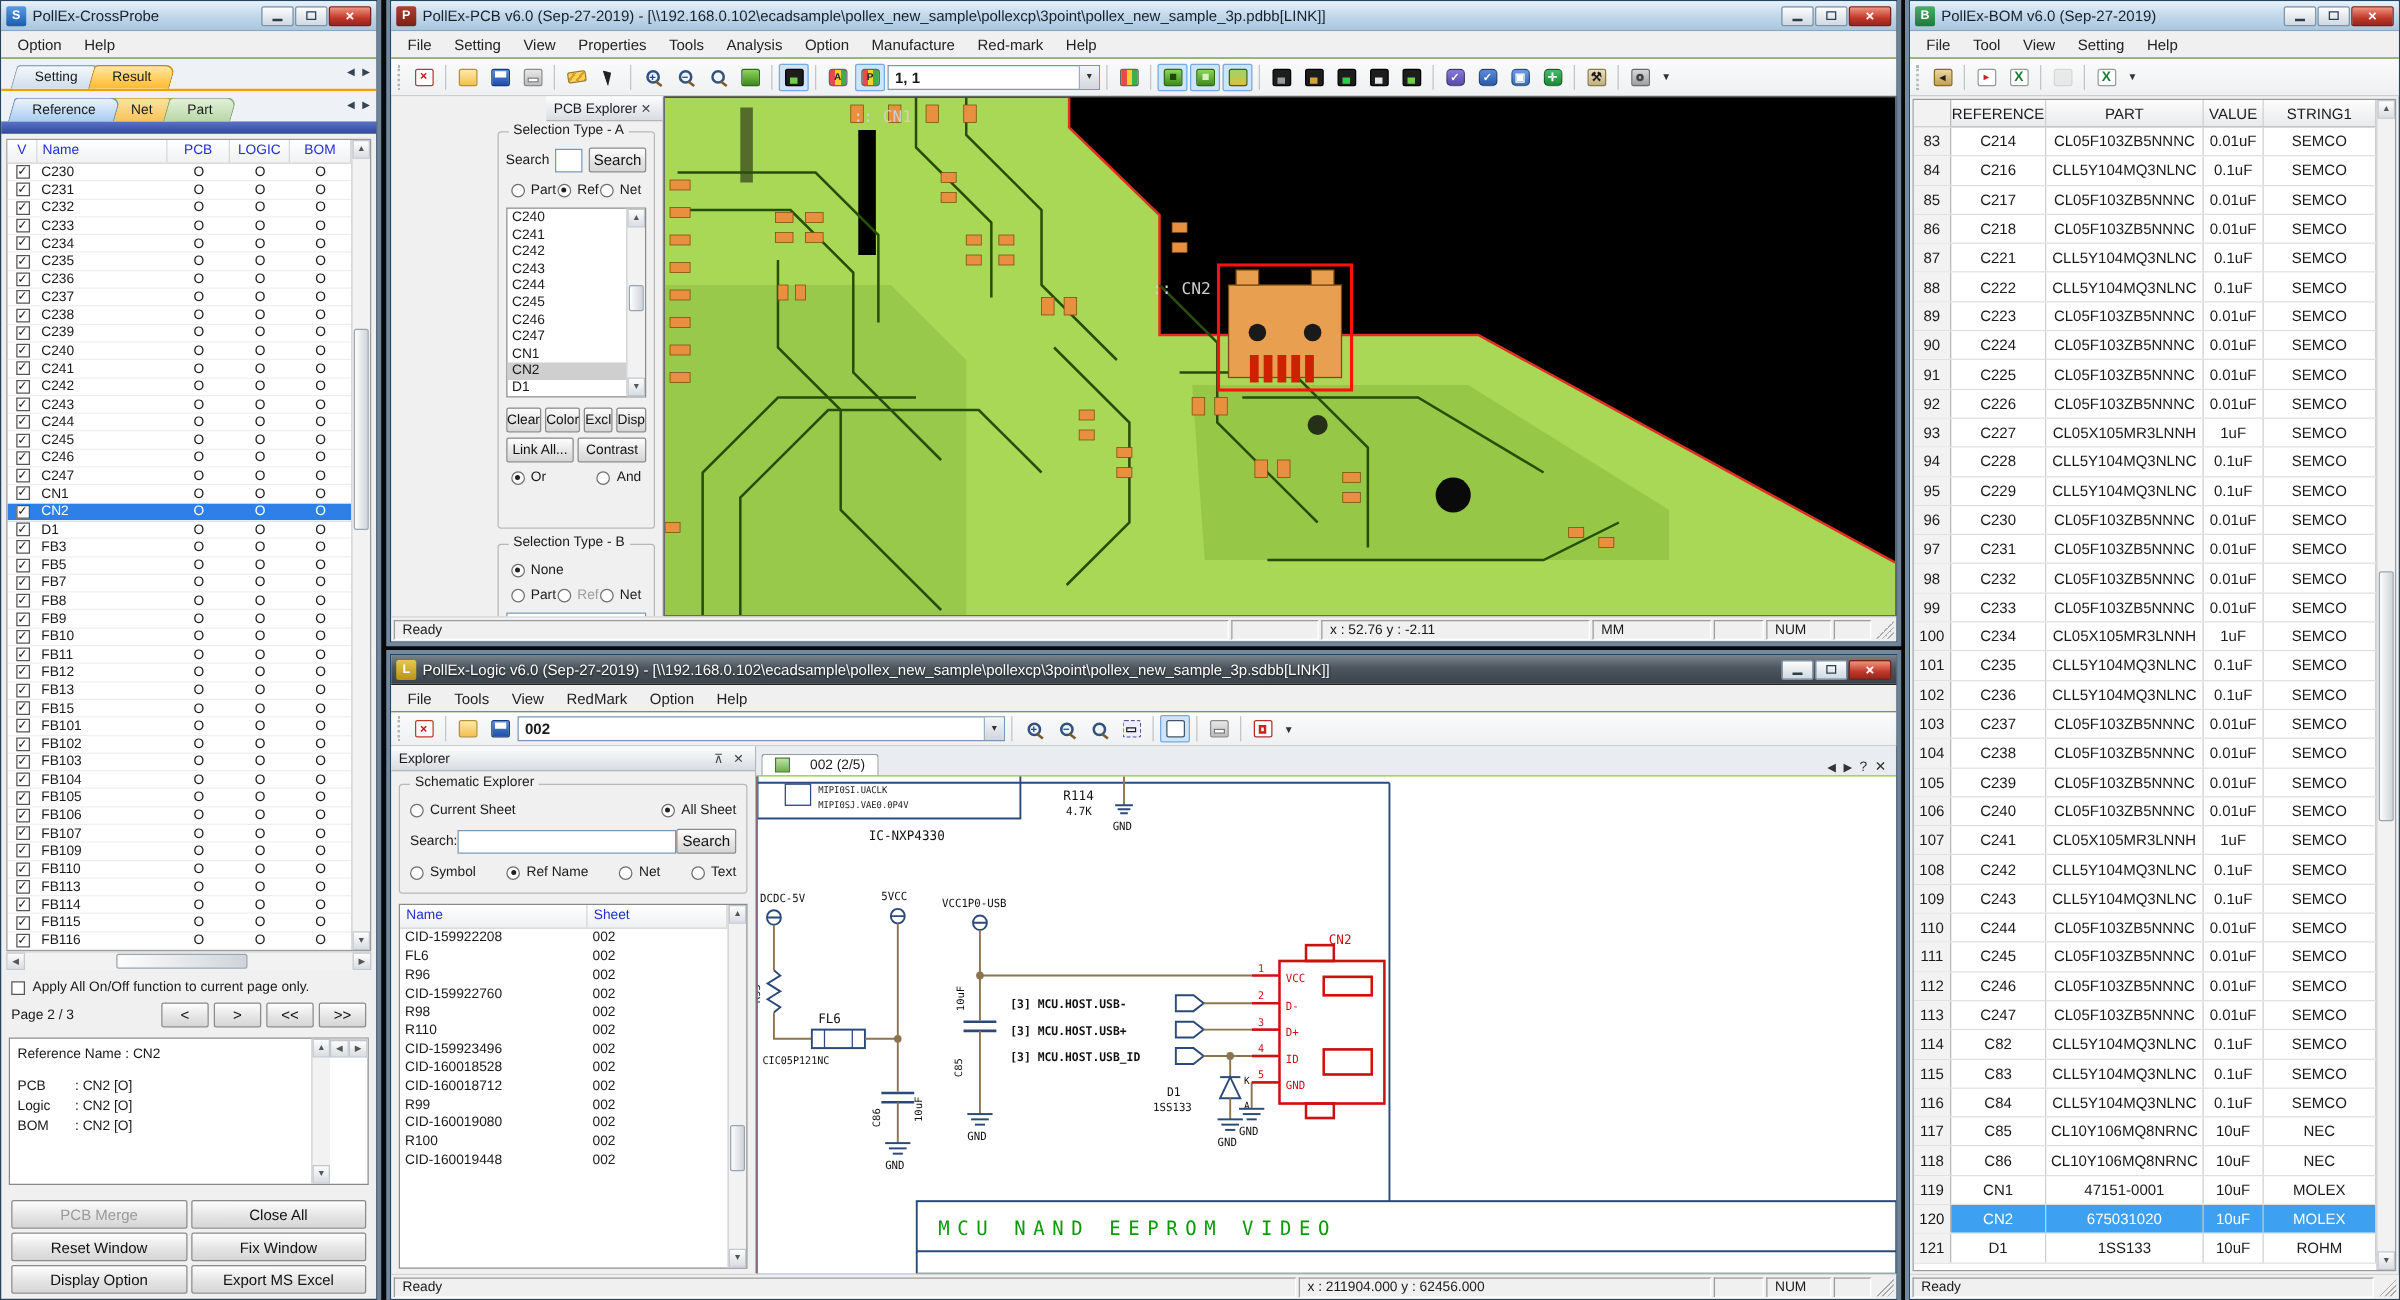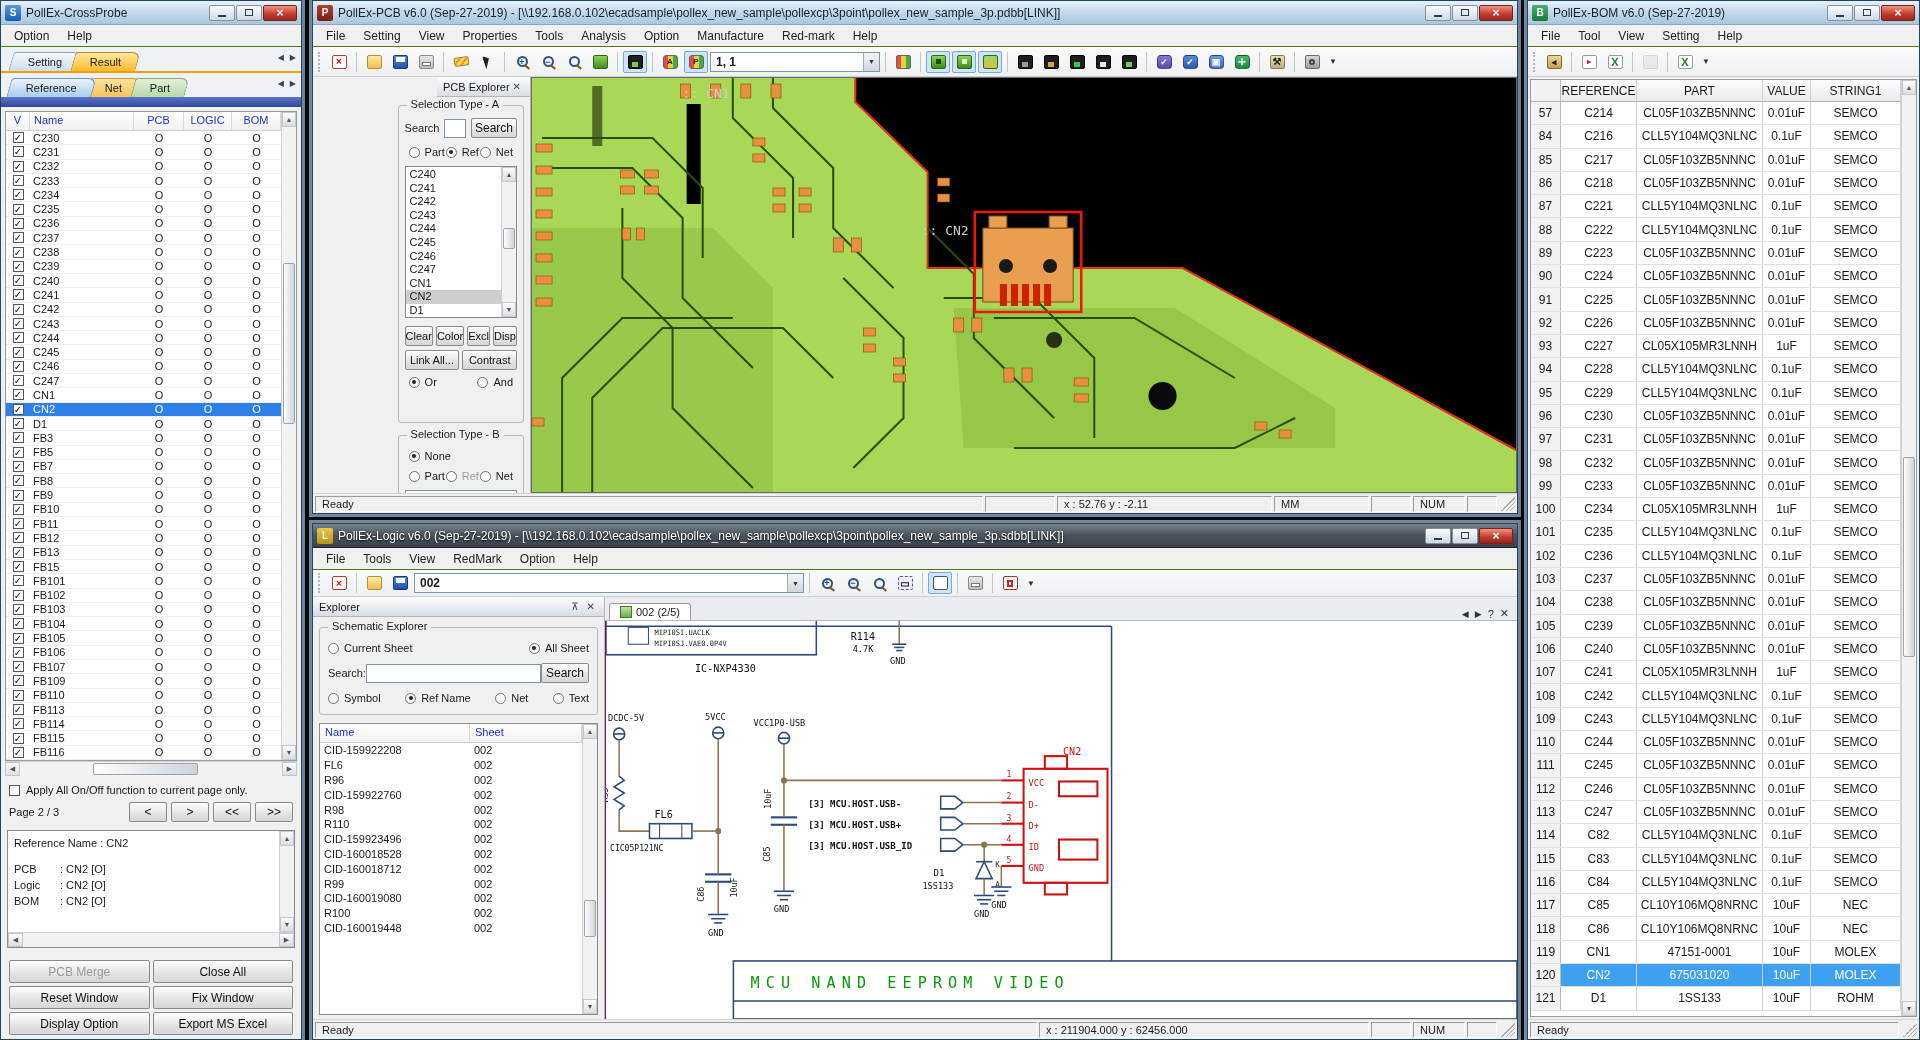--- a/index.html
+++ b/index.html
@@ -118,21 +118,21 @@
   .cp-row.selected { background:#2f7fe8; color:#fff; }
   .c-v { flex:0 0 24px; display:flex; justify-content:center; }
   .c-name { flex:0 0 104px; padding-left:3px; }
   .c-pcb { flex:0 0 50px; text-align:center; }
   .c-logic { flex:0 0 48px; text-align:center; }
   .c-bom { flex:1; text-align:center; }
   .cp-bottom { padding:0 6px; }
   .cp-apply { display:flex; align-items:center; gap:6px; margin:8px 2px 6px; }
   .cp-pager { display:flex; align-items:center; gap:4px; margin:4px 2px 8px; }
   .cp-pager .btn { width:38px; height:20px; }
-  .cp-info { border:1px solid #8a8a8a; background:#fff; height:118px; display:flex; flex-direction:column; }
+  .cp-info { border:1px solid #8a8a8a; background:#fff; height:118px; display:flex; }
   .cp-info-body { flex:1; display:flex; }
   .cp-info-text { flex:1; padding:4px 6px; line-height:16px; }
   .cp-ilabel { display:inline-block; width:46px; }
   .cp-btns { display:grid; grid-template-columns:1fr 1fr; gap:3px; margin:12px 2px 0; }
   .cp-btns .btn { height:23px; }
 
   
   #win-pcb { left:312px; top:0; width:1206px; height:514px; }
   #win-pcb .toolbar { flex:0 0 30px; }
   .pcb-body { flex:1; display:flex; overflow:hidden; }
@@ -152,21 +152,21 @@
   .pcb-canvas { flex:1; position:relative; background:#000; border:1px solid #6a6a6a; }
   .pcb-canvas svg { display:block; }
 
   
   #win-logic { left:312px; top:523px; width:1206px; height:517px; }
   #win-logic .titlebar { }
   .lg-body { flex:1; display:flex; overflow:hidden; }
   .lg-left { width:292px; flex:0 0 292px; border-right:1px solid #b5b5b5; background:#f0f0f0; display:flex; flex-direction:column; }
   .lg-right { flex:1; display:flex; flex-direction:column; overflow:hidden; }
   .lg-tabbar { flex:0 0 24px; background:#e9edf1; border-bottom:1px solid #b8b8b8; display:flex; align-items:flex-end; padding:2px 4px 0; }
-  .lg-tab { display:flex; align-items:center; gap:4px; background:#fff; border:1px solid #9a9a9a; border-bottom:none;
+  .lg-tab { display:flex; align-items:center; gap:16px; background:#fff; border:1px solid #9a9a9a; border-bottom:none;
     border-radius:3px 3px 0 0; padding:2px 10px; font-size:11px; }
   .sheeticon { width:12px; height:12px; background:linear-gradient(#bfe3a8,#6fae4a); border:1px solid #417a2a; }
   .lg-tabnav { margin-left:auto; display:flex; gap:6px; font-size:9px; color:#333; align-items:center; padding-right:4px; }
   .lg-canvas { flex:1; background:#84cc16; position:relative; overflow:hidden; border-left:1px solid #701a75; }
   .sch-group { margin:10px 6px 0; padding:10px 8px 8px; }
   .sch-row { display:flex; align-items:center; margin-bottom:9px; }
   .lg-list { flex:1; margin:8px 6px 4px; border:1px solid #8a8a8a; background:#fff; display:flex; overflow:hidden; }
   .lg-list-cols { flex:1; display:flex; flex-direction:column; }
   .lg-lhead { flex:0 0 19px; display:flex; background:linear-gradient(#ffffff,#f0f1f3); border-bottom:1px solid #cfcfcf; color:#2230cf; }
   .lg-lhead span { padding:2px 5px; border-right:1px solid #d8d8d8; }
@@ -1497,21 +1497,21 @@
     <div class="bom-table">
       <div class="bom-cols">
         <div class="bom-head">
           <span class="b-no"></span>
           <span class="b-ref">REFERENCE</span>
           <span class="b-part">PART</span>
           <span class="b-val">VALUE</span>
           <span class="b-str">STRING1</span>
         </div>
         <div class="bom-row">
-          <span class="b-no">57</span>
+          <span class="b-no">83</span>
           <span class="b-ref">C214</span>
           <span class="b-part">CL05F103ZB5NNNC</span>
           <span class="b-val">0.01uF</span>
           <span class="b-str">SEMCO</span>
         </div>
           <div class="bom-row">
           <span class="b-no">84</span>
           <span class="b-ref">C216</span>
           <span class="b-part">CLL5Y104MQ3NLNC</span>
           <span class="b-val">0.1uF</span>

